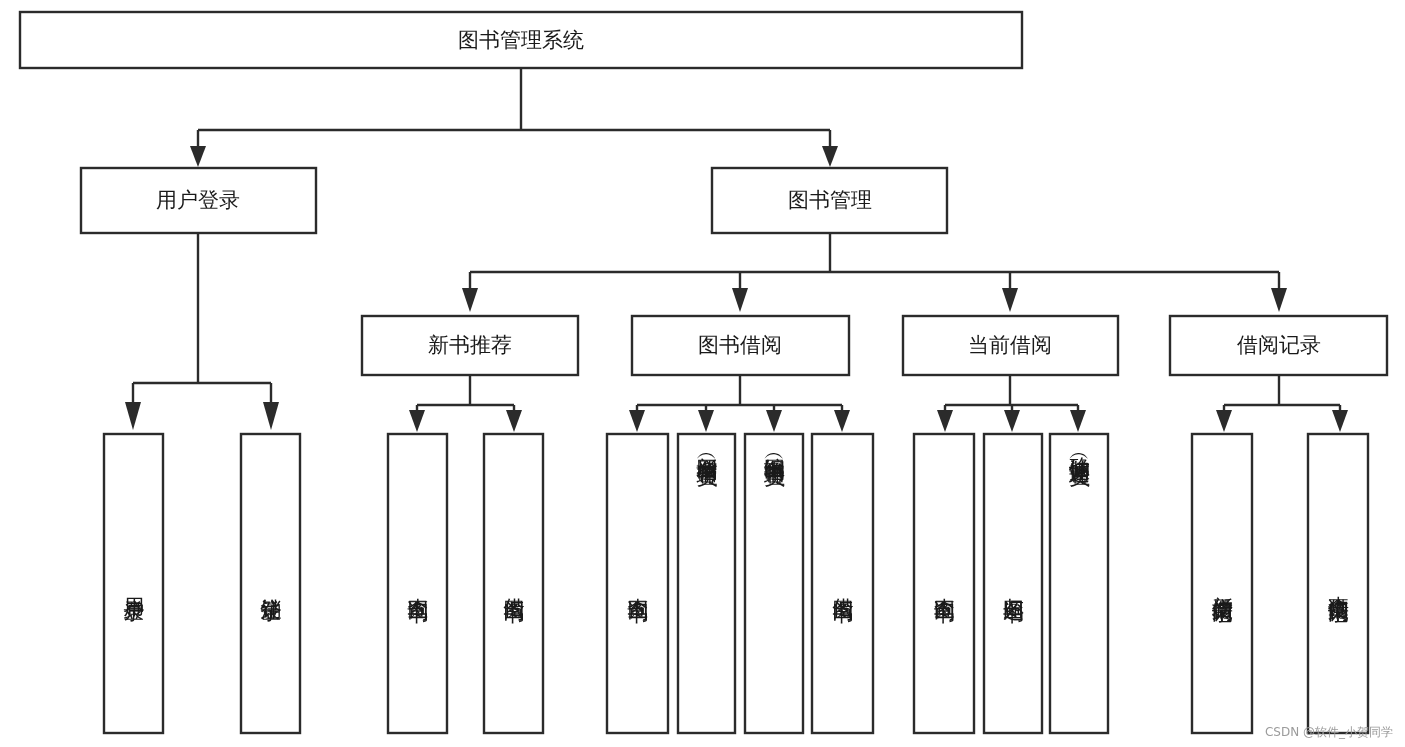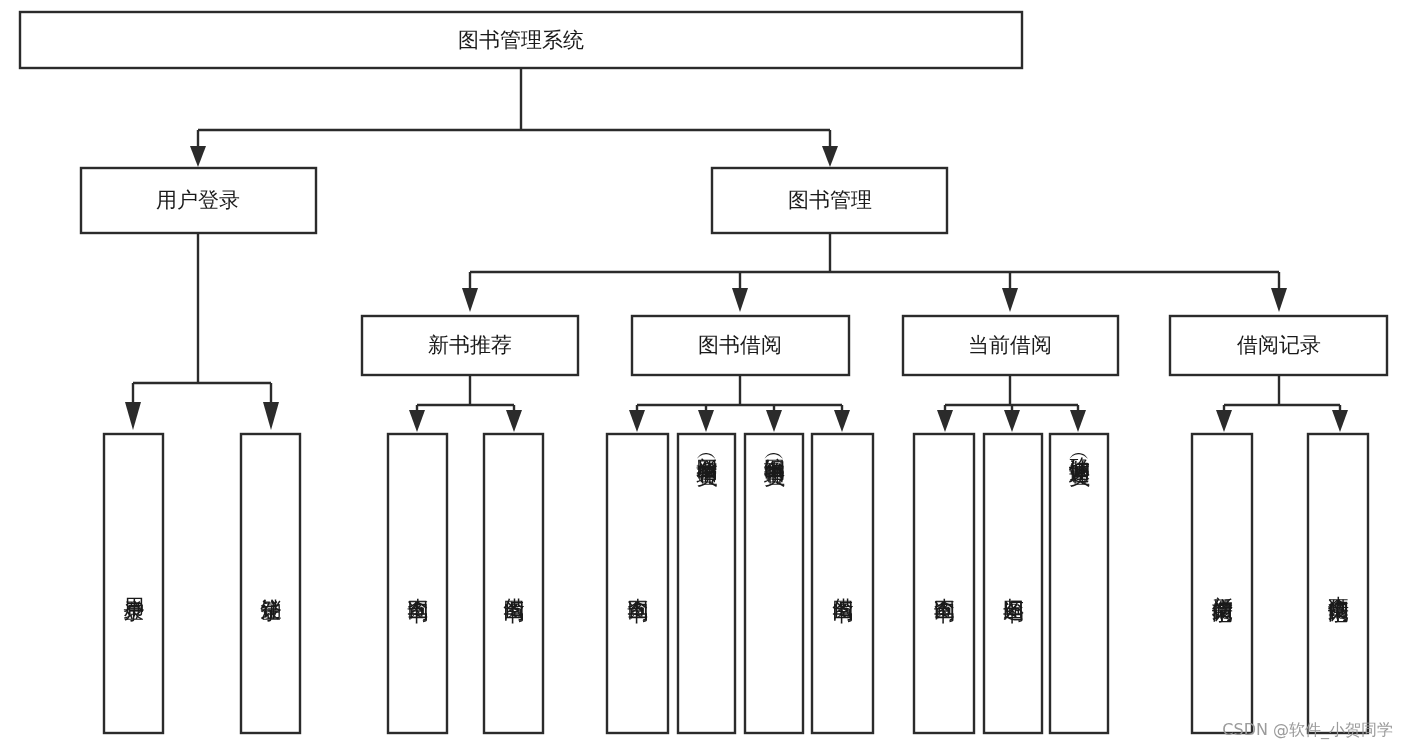--- a/index.html
+++ b/index.html
@@ -64,21 +64,21 @@
     line-height: 1.28;
     color: #1a1a1a;
     letter-spacing: 1.5px;
     white-space: nowrap;
   }
   .watermark {
     position: absolute;
     right: 12px;
     bottom: 6px;
     font-family: "DejaVu Sans", "Liberation Sans", sans-serif;
-    font-size: 16px;
+    font-size: 12px;
     color: #9b9b9b;
     white-space: nowrap;
     user-select: none;
   }
 </style>
 </head>
 <body>
 
 <div id="diagram-root">
 

